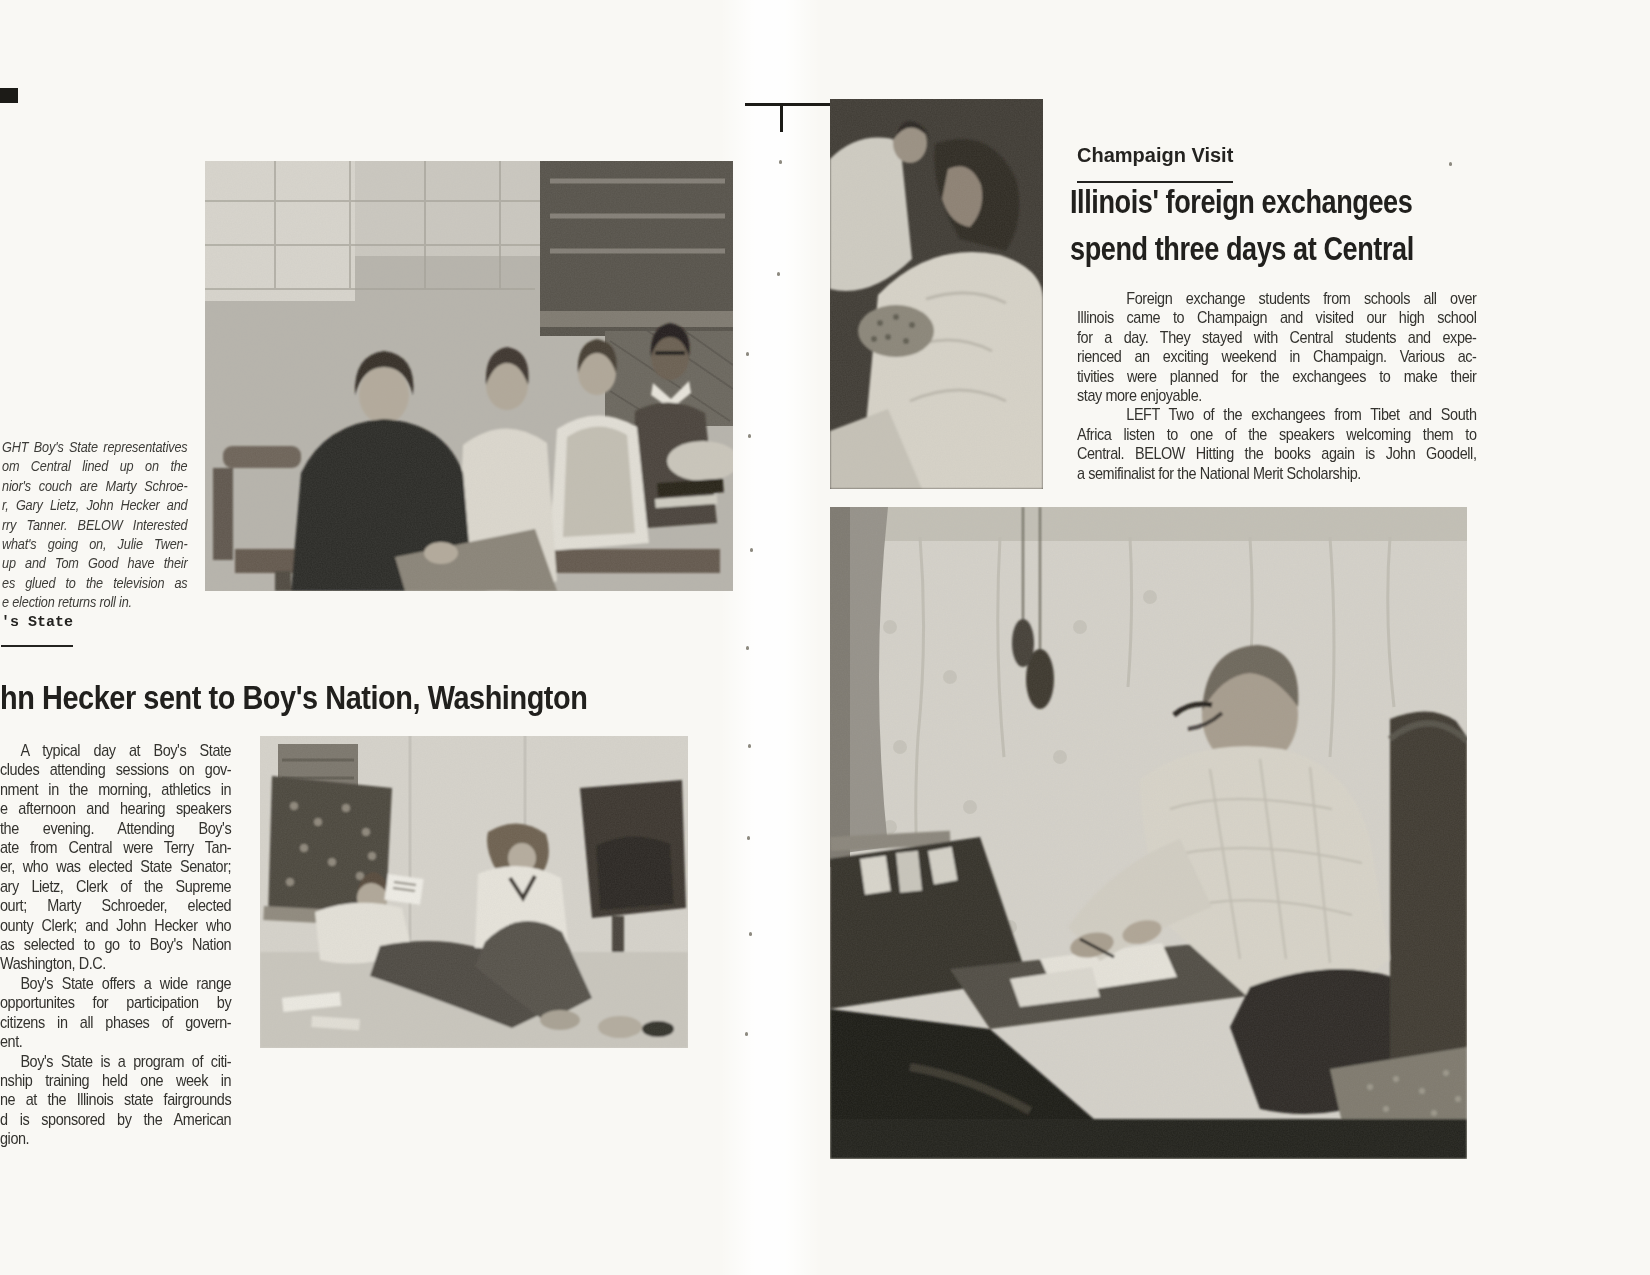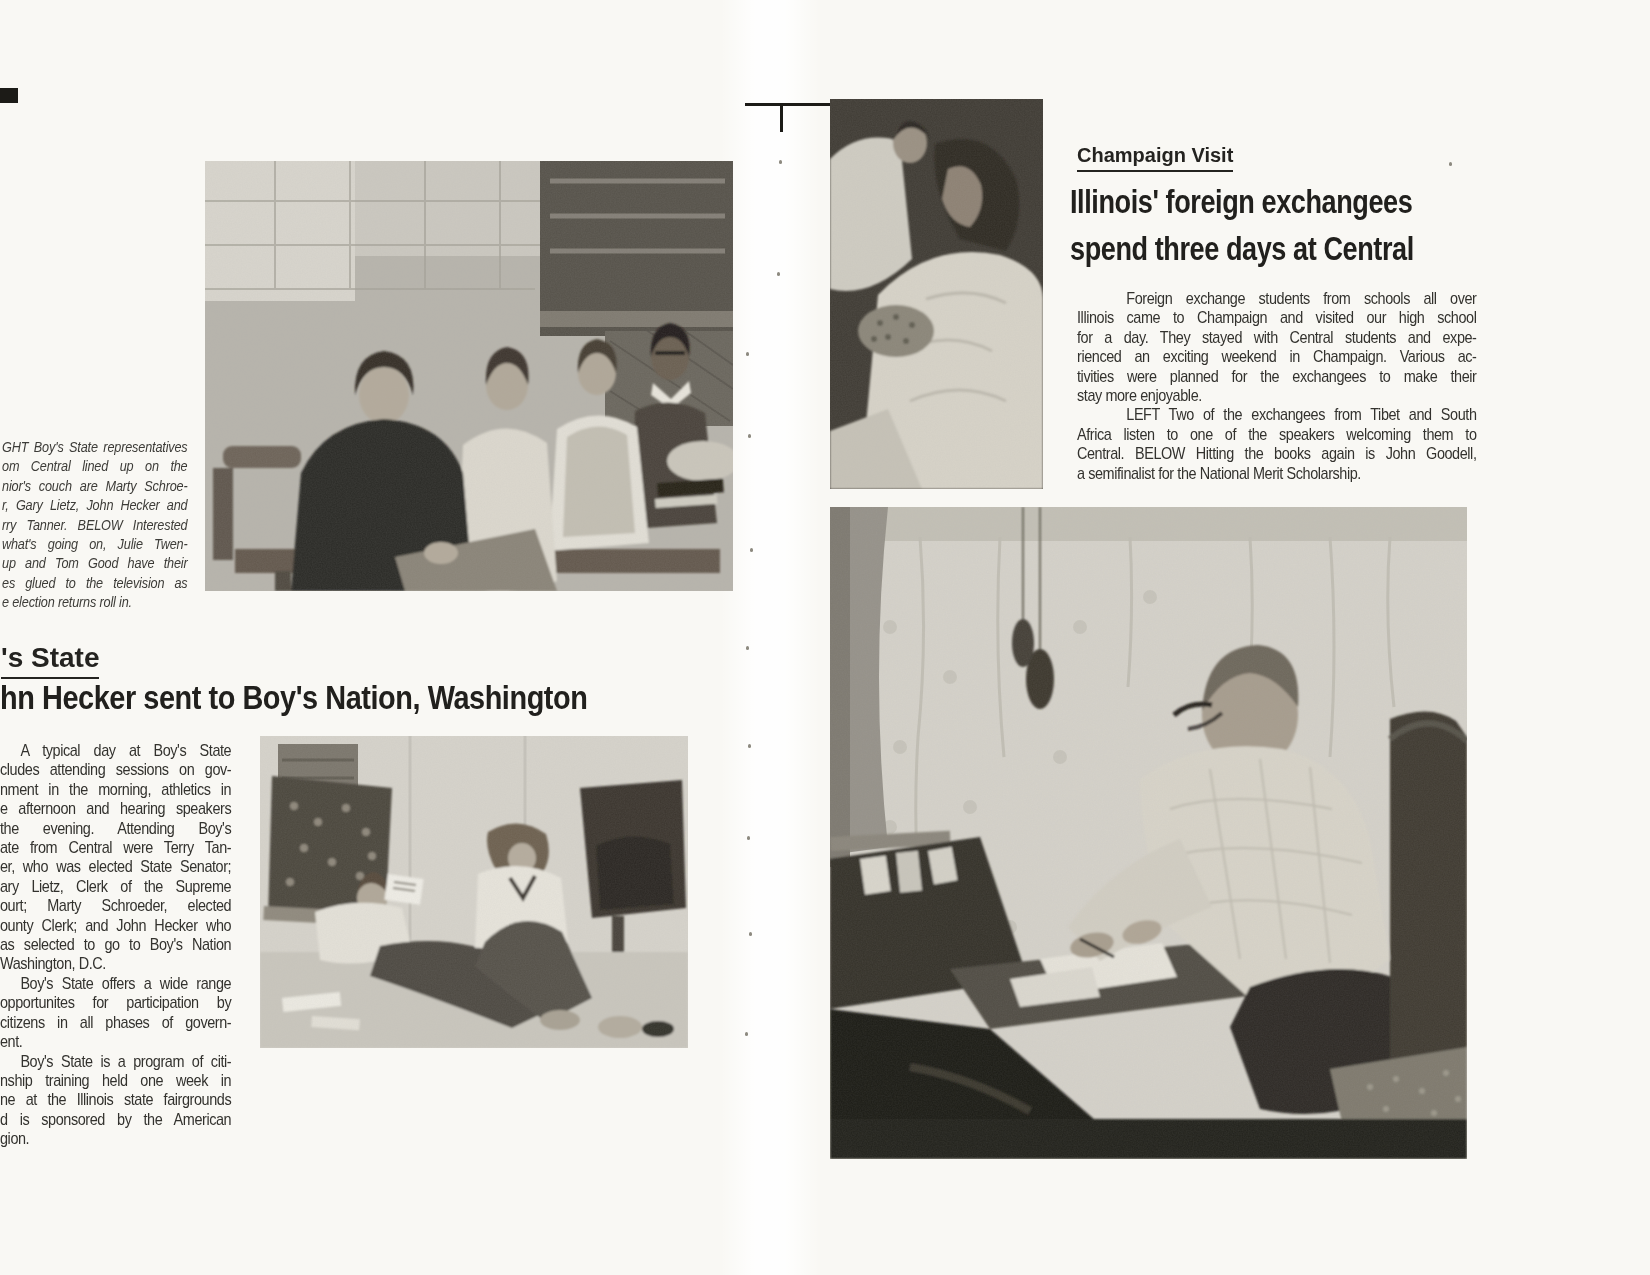--- a/index.html
+++ b/index.html
@@ -7,22 +7,22 @@
         font-family:"Liberation Sans","DejaVu Sans",sans-serif;color:#34332f;}
   .gutter-band{position:absolute;left:720px;top:0;width:100px;height:1275px;
         background:linear-gradient(90deg,rgba(255,255,255,0) 0%,rgba(255,255,255,.9) 35%,rgba(255,255,255,.9) 65%,rgba(255,255,255,0) 100%);}
   .photo{position:absolute;overflow:hidden;background:#8a867d;}
   .photo svg{display:block;width:100%;height:100%;}
   
   .squeeze{transform-origin:0 0;}
   .caption-block{position:absolute;left:2px;top:438px;width:212px;transform:scaleX(.875);
         font-style:italic;font-size:14.5px;line-height:19.4px;letter-spacing:-.2px;color:#3d3c38;}
   .kicker{position:absolute;font-weight:bold;color:#242320;}
-  .kicker .u{display:inline-block;border-bottom:2.5px solid #242320;padding-bottom:3px;}
-  .kicker-left{left:1px;top:642px;font-size:28px;}
+  .kicker .u{display:inline-block;border-bottom:2.5px solid #242320;padding-bottom:14px;}
+  .kicker-left{left:1px;top:614px;font-size:15px;font-family:Liberation Mono, monospace;}
   .kicker-right{left:1077px;top:144px;font-size:20px;}
   .headline{position:absolute;font-weight:bold;color:#21201d;white-space:nowrap;letter-spacing:-.5px;}
   .headline-left{left:0;top:679px;font-size:33px;transform:scaleX(.875);transform-origin:0 0;}
   .headline-right{left:1070px;top:179px;font-size:33px;line-height:46.5px;transform:scaleX(.82);transform-origin:0 0;}
   .body-block{position:absolute;font-size:17px;line-height:19.4px;letter-spacing:-.5px;color:#33322e;}
   .body-left{left:0;top:741px;width:272px;transform:scaleX(.85);transform-origin:0 0;}
   .body-right{left:1077px;top:289px;width:470px;transform:scaleX(.85);transform-origin:0 0;}
   .para{margin:0;}
   .line{text-align:justify;text-align-last:justify;}
   .line.last{text-align:justify;text-align-last:left;}

